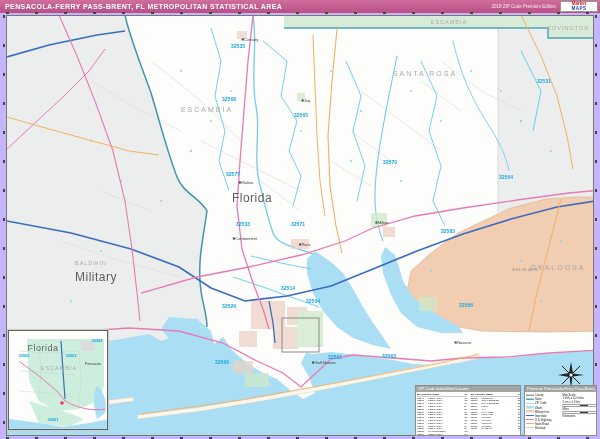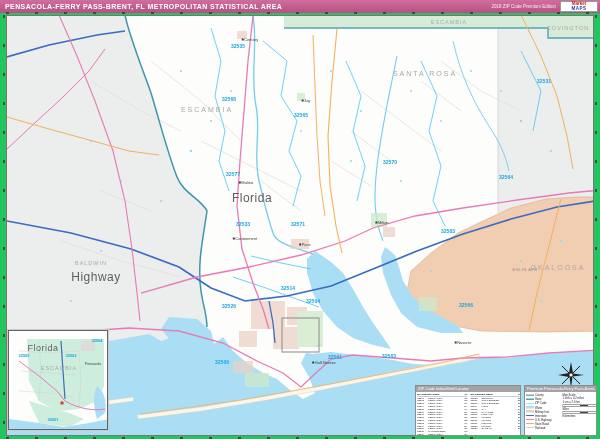--- a/index.html
+++ b/index.html
@@ -1,17 +1,17 @@
 <!DOCTYPE html>
 <html><head>
 <meta charset="utf-8">
 <style>
   * { margin:0; padding:0; box-sizing:border-box; }
   html,body { width:600px; height:439px; background:#fff; font-family:"Liberation Sans", sans-serif; overflow:hidden; }
-  #page { position:relative; width:600px; height:439px; background:#22c55e; }
+  #page { position:relative; width:600px; height:439px; background:#c4b5fd; }
 
   
   #header { position:absolute; left:0; top:0; width:600px; height:13px;
     background:linear-gradient(#cf6f9e,#b84f82); display:flex; align-items:center; }
   #header .title { color:#fff; font-size:7px; font-weight:bold; letter-spacing:.4px; padding-left:5px; flex:1;
     white-space:nowrap; }
   #header .edition { color:#fdeaf4; font-size:4.5px; margin-right:4px; white-space:nowrap; }
   #logo { width:38px; height:11px; background:#fff; border:0.5px solid #999; margin-right:2px;
     display:flex; flex-direction:column; align-items:center; justify-content:center; line-height:1; }
   #logo .l1 { color:#cc2222; font-size:4.5px; font-weight:bold; }
@@ -207,21 +207,21 @@
         <path d="M520,14 L540,55 L556,95 L566,135 L572,168" stroke="#f2b05e" stroke-width="1"></path>
         <path d="M560,198 L548,245 L536,292 L528,330" stroke="#f2b05e" stroke-width="1"></path>
         <path d="M140,413 L240,399 L340,381 L440,362 L478,353" stroke="#f2b05e" stroke-width="0.8"></path>
       </g>
 
       <rect x="281" y="317" width="37" height="34" fill="none" stroke="#8a8a8a" stroke-width="1"></rect>
     </svg>
 
     <div id="labels" style="position: absolute; left: -6px; top: -15px; width: 600px; height: 439px;">
         <span class="lab state-lab" style="left: 251px; top: 197px;">Florida</span>
-        <span class="lab state-lab" style="left: 95px; top: 276px;">Highway</span>
+        <span class="lab state-lab" style="left: 95px; top: 276px;">Military</span>
         <span class="lab county-lab" style="left: 206px; top: 108px;">ESCAMBIA</span>
         <span class="lab county-lab" style="left: 424px; top: 72px;">SANTA ROSA</span>
         <span class="lab county-lab" style="left: 557px; top: 266px;">OKALOOSA</span>
         <span class="lab county-lab county-sm" style="left: 90px; top: 262px;">BALDWIN</span>
         <span class="lab county-lab county-sm" style="left: 448px; top: 21px;">ESCAMBIA</span>
         <span class="lab county-lab county-sm" style="left: 567px; top: 27px;">COVINGTON</span>
         <span class="lab zip-lab" style="left: 237px; top: 45px;">32535</span>
         <span class="lab zip-lab" style="left: 228px; top: 98px;">32568</span>
         <span class="lab zip-lab" style="left: 300px; top: 114px;">32565</span>
         <span class="lab zip-lab" style="left: 232px; top: 173px;">32577</span>

